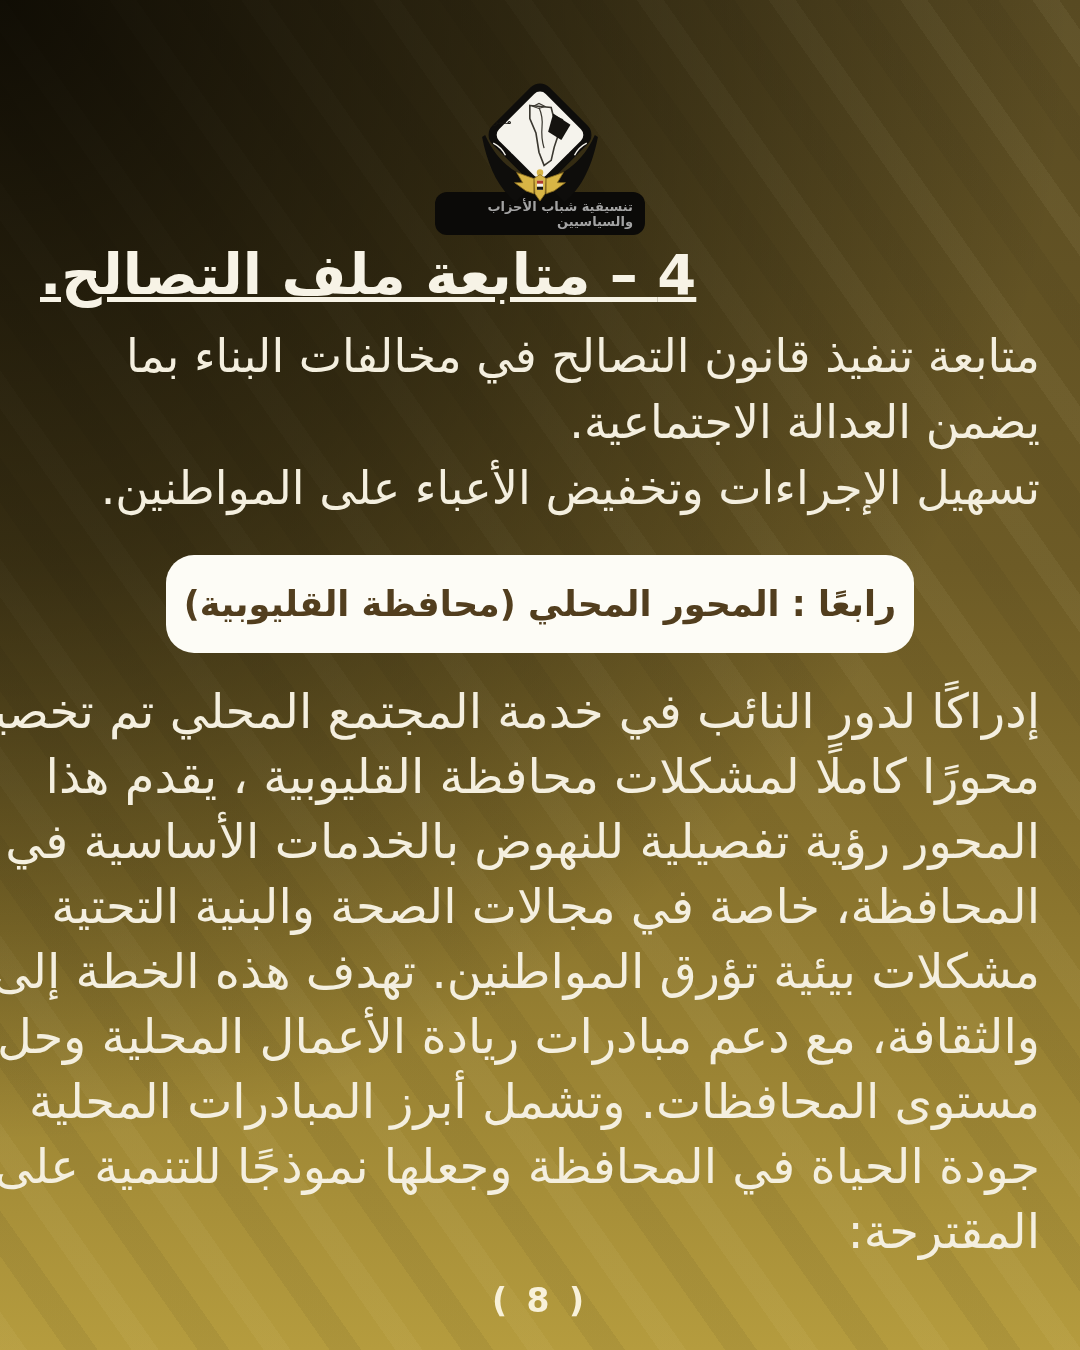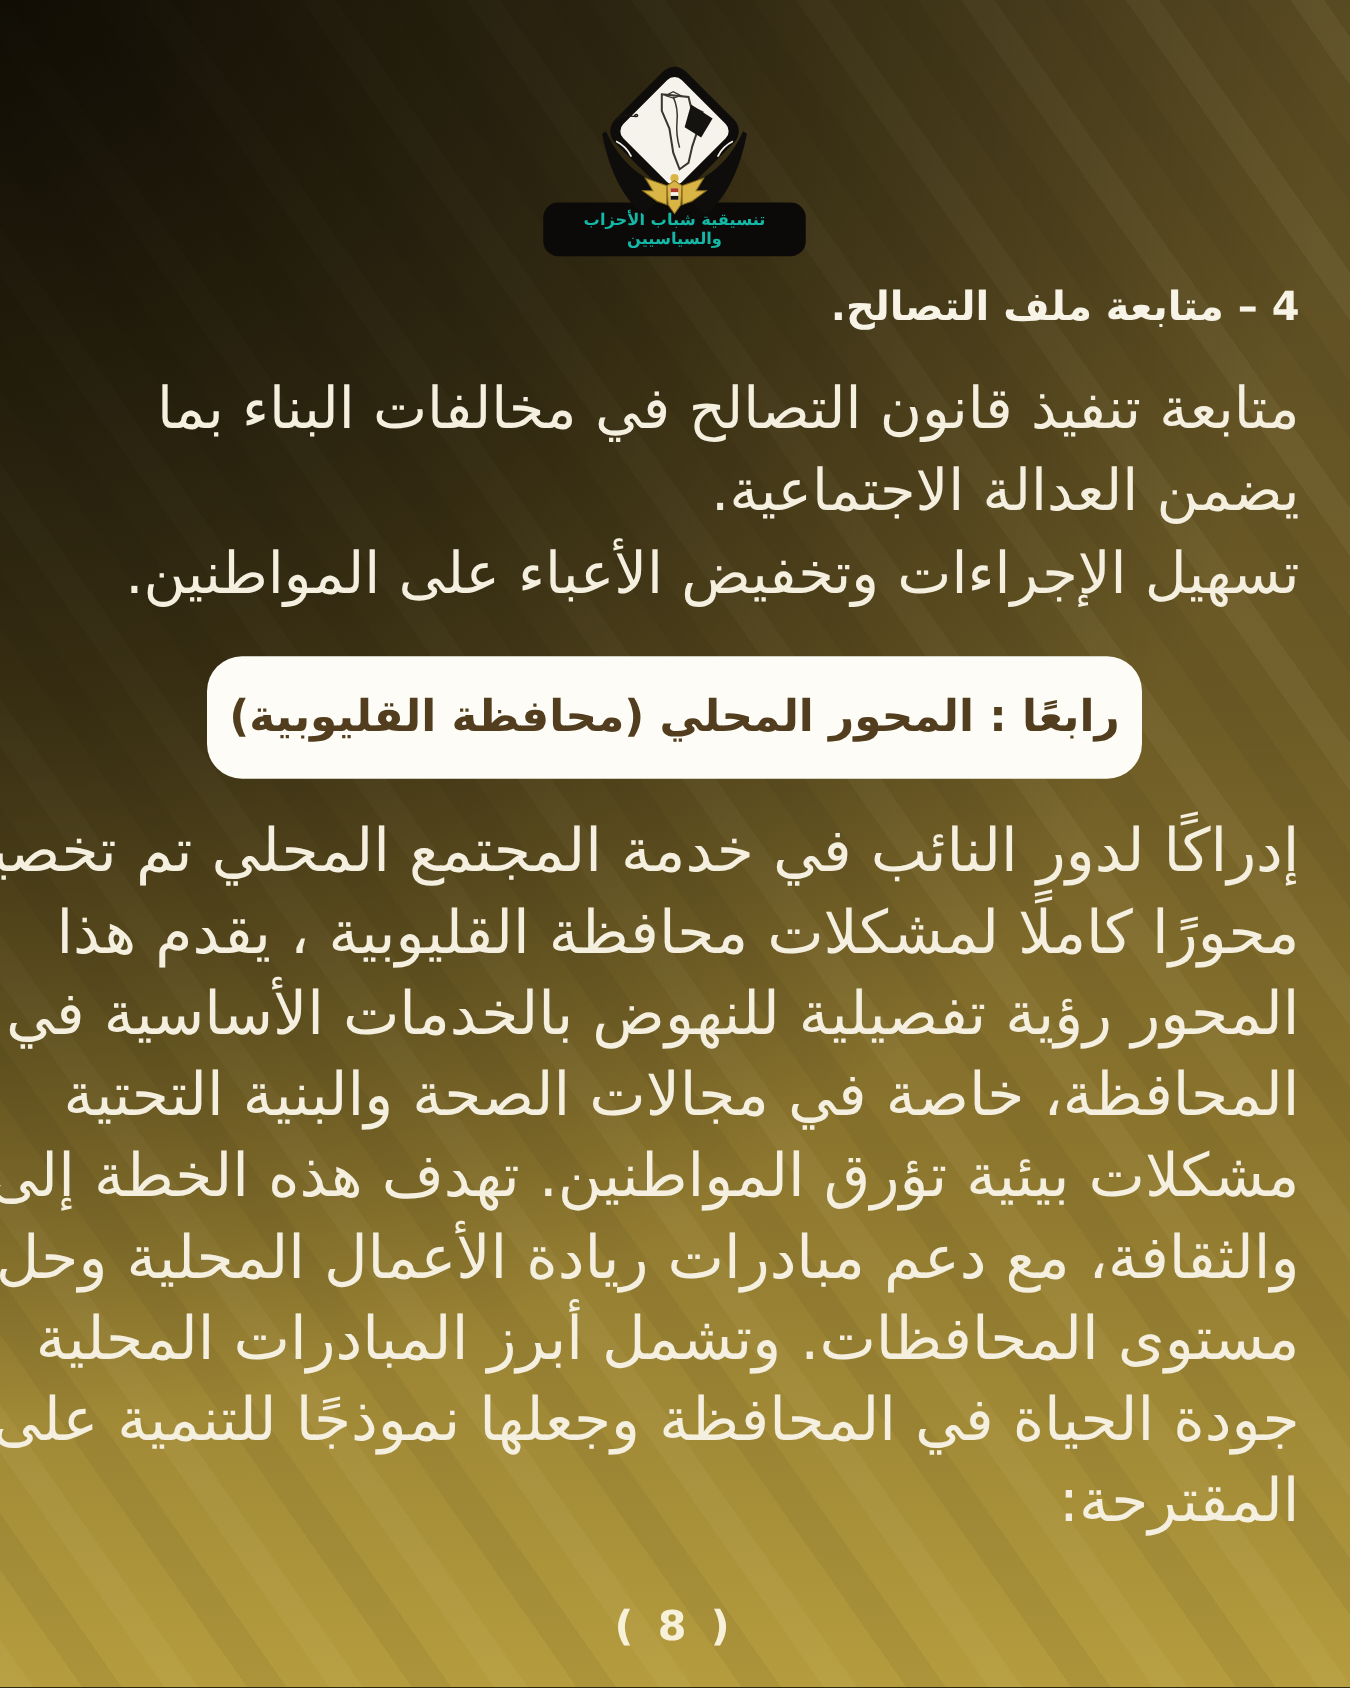--- a/index.html
+++ b/index.html
@@ -18,50 +18,50 @@
       repeating-linear-gradient(55deg,
         rgba(255,242,190,0.05) 0 22px, rgba(255,242,190,0) 22px 54px,
         rgba(28,20,4,0.06) 54px 80px, rgba(28,20,4,0) 80px 108px),
       linear-gradient(180deg, #584a22 0%, #6d5b26 42%, #8c762e 68%, #b59c3e 100%);
   }
 
   
   .logo-wrap {
     width: 220px;
     margin: 0 auto;
-    padding-top: 46px;
-    text-align: center;
+    padding-top: 76px;
     position: relative;
   }
   .logo-svg { display: block; margin: 0 auto; position: relative; z-index: 2; }
   .logo-caption {
     position: relative;
     z-index: 1;
     margin: -12px auto 0;
     width: max-content;
     max-width: 210px;
     background: #0b0a08;
-    color: #14b8a6;
+    color: #a3a3a3;
     font-size: 13px;
     font-weight: bold;
     padding: 7px 12px 6px;
     border-radius: 12px;
     letter-spacing: 0;
   }
 
   
   .content { padding: 0 40px; }
 
   .section-heading {
     margin-top: 12px;
-    text-align: right;
-    font-size: 32px;
+    text-align: left;
+    font-size: 56px;
     font-weight: 800;
     line-height: 56px;
     color: #f7f3e6;
+    text-decoration: underline;
   }
 
   .intro {
     margin-top: 20px;
     text-align: right;
     font-size: 46px;
     font-weight: 400;
     line-height: 66px;
     color: #f4efdf;
   }

